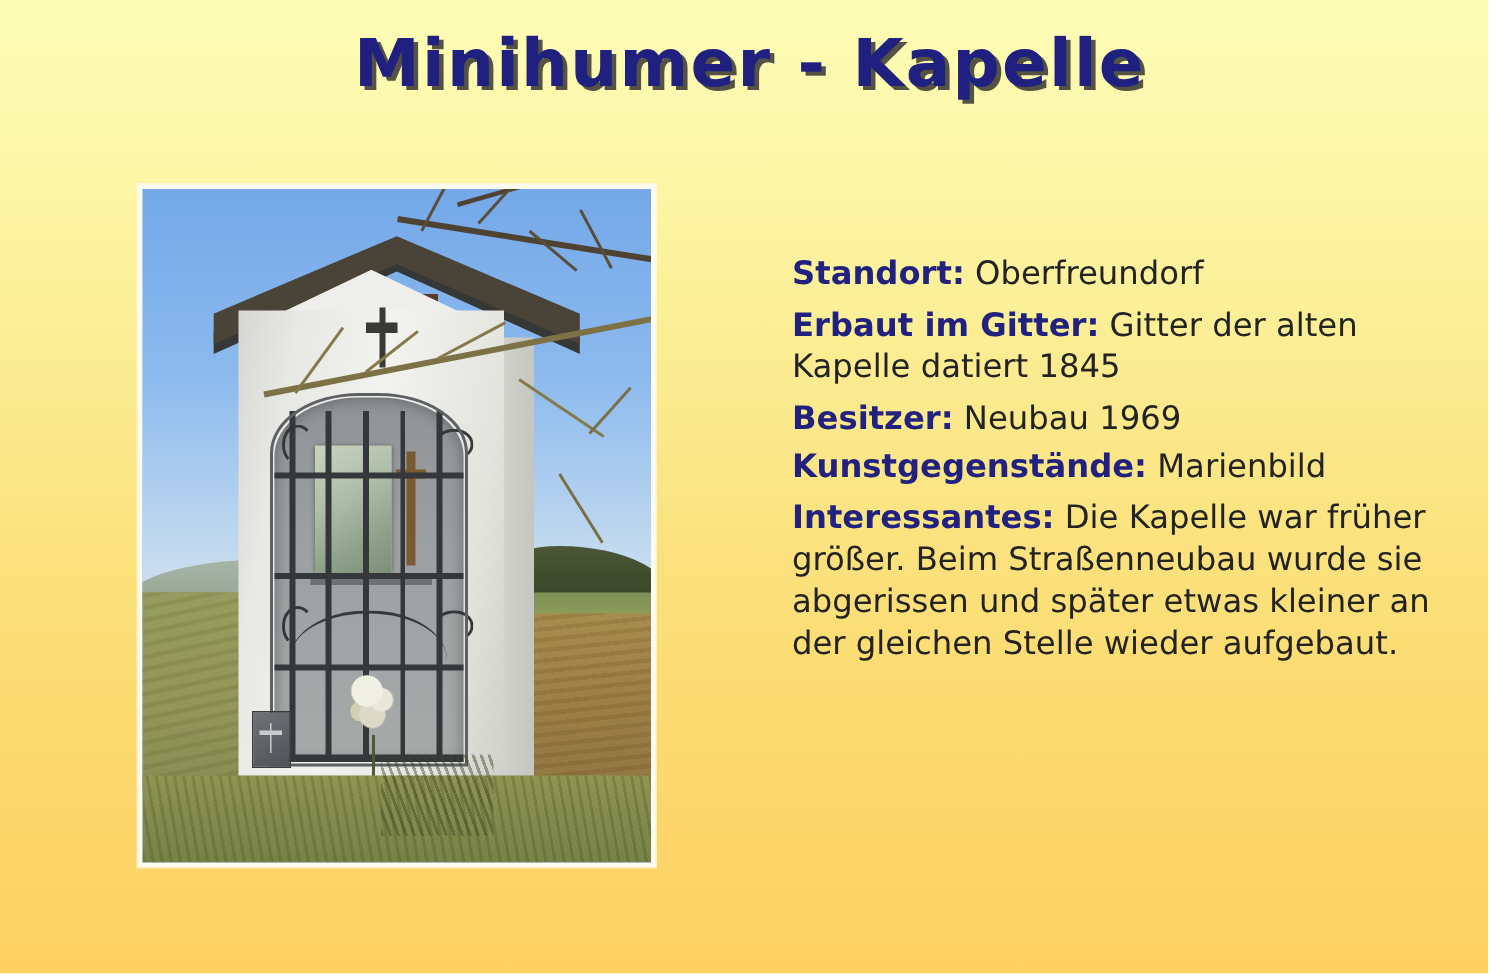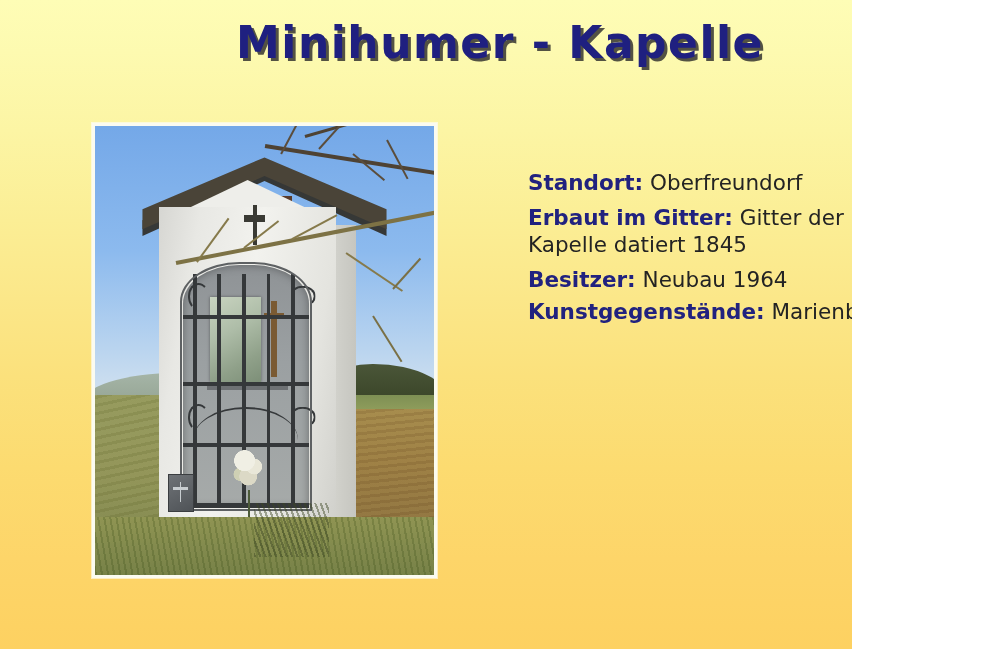--- a/index.html
+++ b/index.html
@@ -9,33 +9,34 @@
   }
   body {
     width: 1000px;
     height: 649px;
     overflow: hidden;
     font-family: "DejaVu Sans", "Liberation Sans", sans-serif;
   }
 
   #page {
     position: relative;
-    width: 852px;
+    width: 944px;
     height: 649px;
     background: linear-gradient(to bottom,
         #fefdb6 0%,
         #fdfab0 8%,
         #fcf5a4 20%,
         #fbee95 34%,
         #fbe789 46%,
         #fbe17c 58%,
         #fcdb70 72%,
         #fdd569 86%,
         #fdd161 100%);
     overflow: hidden;
+    padding-left: 48px;
   }
 
   
   #title {
     position: absolute;
     left: 0;
     top: 18px;
     width: 1000px;
     text-align: center;
     font-size: 44px;
@@ -369,24 +370,28 @@
     </div>
 
 
     <div class="row para">
       <span class="label">Erbaut im Gitter:</span>
       <span class="value">Gitter der alten Kapelle datiert 1845</span>
     </div>
 
     <div class="row">
       <span class="label">Besitzer:</span>
-      <span class="value">Neubau 1964</span>
+      <span class="value">Neubau 1969</span>
     </div>
 
     <div class="row">
       <span class="label">Kunstgegenstände:</span>
       <span class="value">Marienbild</span>
     </div>
 
+    <div class="row para">
+      <span class="label">Interessantes:</span>
+      <span class="value">Die Kapelle war früher größer. Beim Straßenneubau wurde sie abgerissen und später etwas kleiner an der gleichen Stelle wieder aufgebaut.</span>
+    </div>
 
   </div>
 
 </div>
 
 </body></html>

